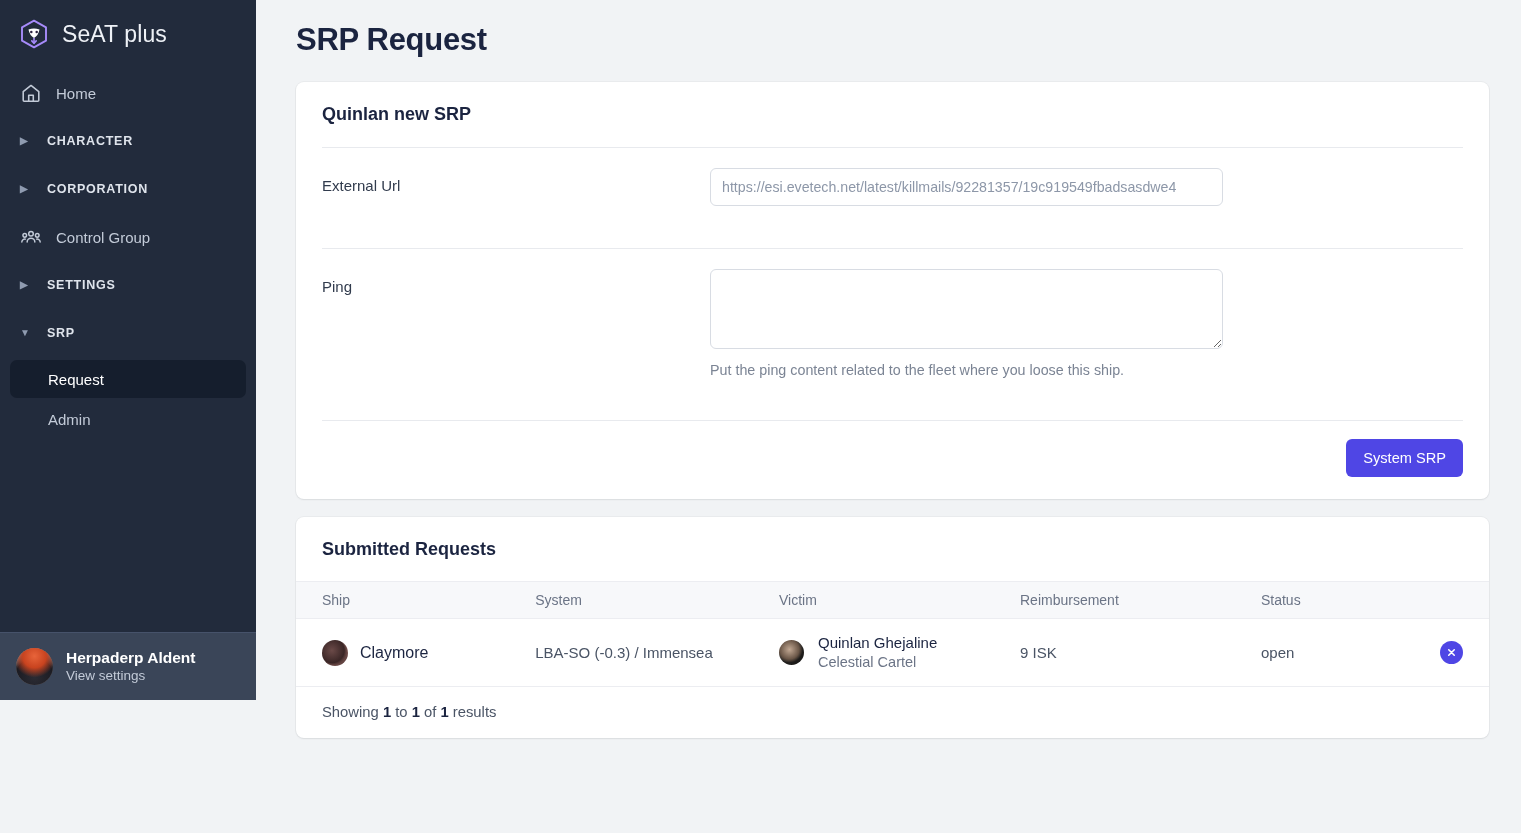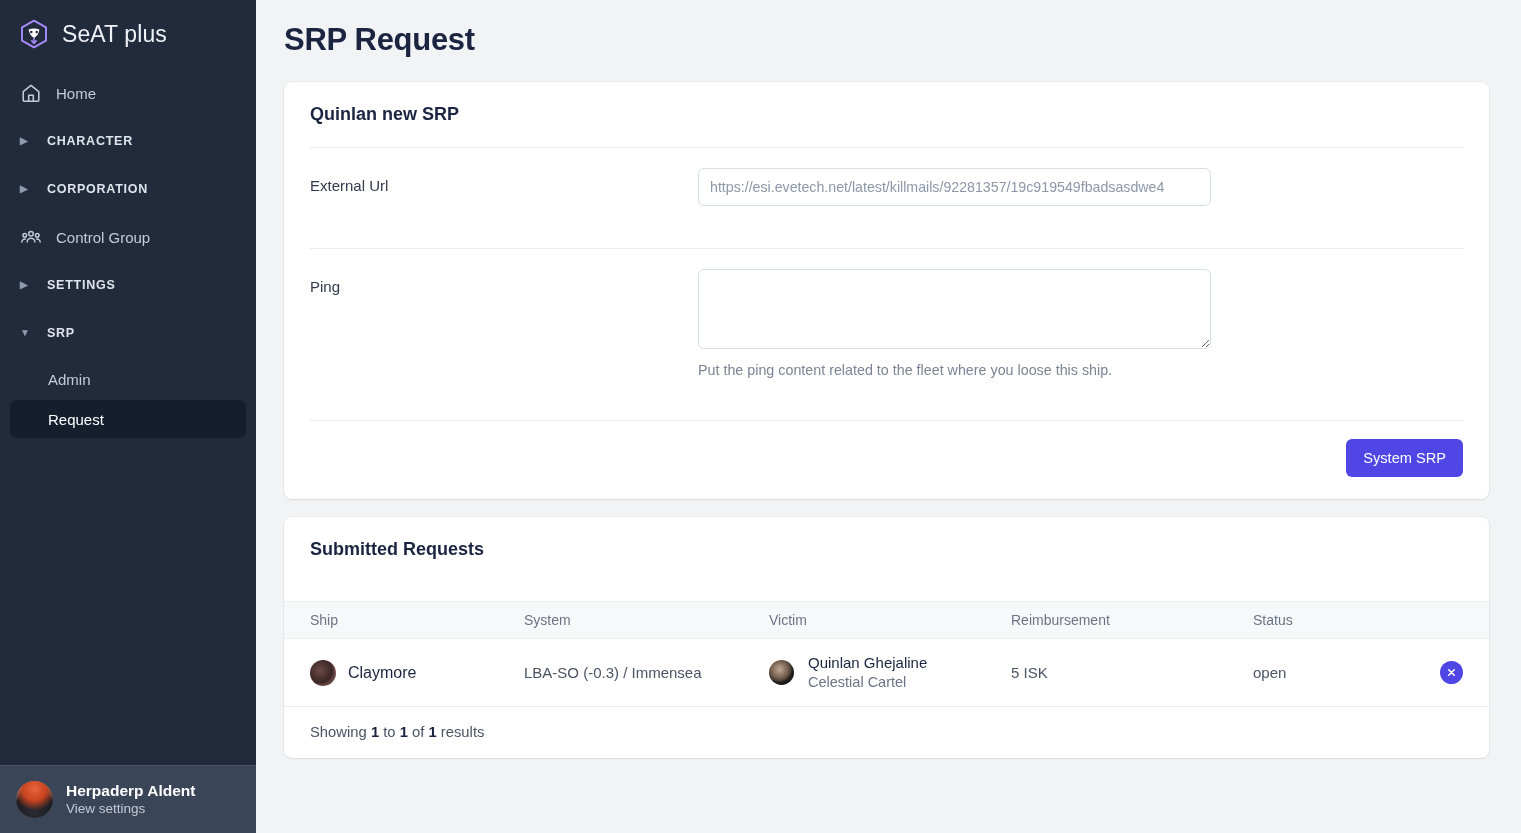--- a/index.html
+++ b/index.html
@@ -15,21 +15,21 @@
     background: #f1f3f5;
     color: #1f2937;
     display: flex;
     font-size: 15px;
   }
 
   
   .sidebar {
     width: 256px;
     min-width: 256px;
-    height: 833px;
+    height: 700px;
     background: #222b3c;
     display: flex;
     flex-direction: column;
     position: relative;
   }
 
   .brand {
     display: flex;
     align-items: center;
     gap: 12px;
@@ -123,21 +123,21 @@
       radial-gradient(circle at 50% 80%, #2b2b33 0%, #1b1b22 55%, transparent 75%),
       linear-gradient(150deg, #8c9099 0%, #5f636c 60%, #3b3e46 100%);
   }
   .user-name { color: #ffffff; font-size: 15.5px; font-weight: bold; line-height: 1.25; }
   .user-sub { color: #c3cbd8; font-size: 13.5px; line-height: 1.3; }
 
   
   .main {
     flex: 1 1 auto;
     height: 833px;
-    padding: 22px 32px 0 28px;
+    padding: 22px 32px 0 40px;
     overflow: hidden;
     border-radius: 31px;
   }
   .page-title {
     font-size: 31px;
     font-weight: bold;
     color: #1b2440;
     letter-spacing: -.3px;
     margin: 0 0 24px 0;
   }
@@ -231,21 +231,21 @@
 
   .spacer { height: 18px; }
 
   
   .table-head-title {
     font-size: 18px;
     font-weight: bold;
     color: #1b2440;
     padding: 22px 26px 21px 26px;
   }
-  table { width: 100%; border-collapse: collapse; margin-top: 20px; }
+  table { width: 100%; border-collapse: collapse; }
   thead tr { background: #f7f8fa; }
   th {
     text-align: left;
     font-size: 14px;
     font-weight: normal;
     color: #6b7486;
     padding: 10px 0 10px 0;
     border-top: 1px solid #ecedf1;
     border-bottom: 1px solid #ecedf1;
   }
@@ -356,26 +356,26 @@
     <div class="nav-section">
       <span class="caret">▶</span>
       <span>SETTINGS</span>
     </div>
 
     <div class="nav-section">
       <span class="caret">▼</span>
       <span>SRP</span>
     </div>
 
+    <div class="nav-sub active">
+      <span>Request</span>
+    </div>
+
     <div class="nav-sub">
       <span>Admin</span>
-    </div>
-
-    <div class="nav-sub active">
-      <span>Request</span>
     </div>
 
   </nav>
 
   <div class="user-bar">
     <div class="avatar pilot"></div>
     <div>
       <div class="user-name">Herpaderp Aldent</div>
       <div class="user-sub">View settings</div>
     </div>
@@ -443,21 +443,21 @@
           <td class="c-system">LBA-SO (-0.3) / Immensea</td>
           <td class="c-victim">
             <div class="cell-victim">
               <span class="victim-img"></span>
               <span>
                 <span class="victim-name" style="display:block">Quinlan Ghejaline</span>
                 <span class="victim-corp" style="display:block">Celestial Cartel</span>
               </span>
             </div>
           </td>
-          <td class="c-reimb">5 ISK</td>
+          <td class="c-reimb">9 ISK</td>
           <td class="c-status">open</td>
           <td class="c-act">
             <button class="btn-circle">
               <svg viewBox="0 0 24 24" fill="none" stroke="#ffffff" stroke-width="3.4" stroke-linecap="round">
                 <path d="M6 6 L18 18 M18 6 L6 18"></path>
               </svg>
             </button>
           </td>
         </tr>
       </tbody>

